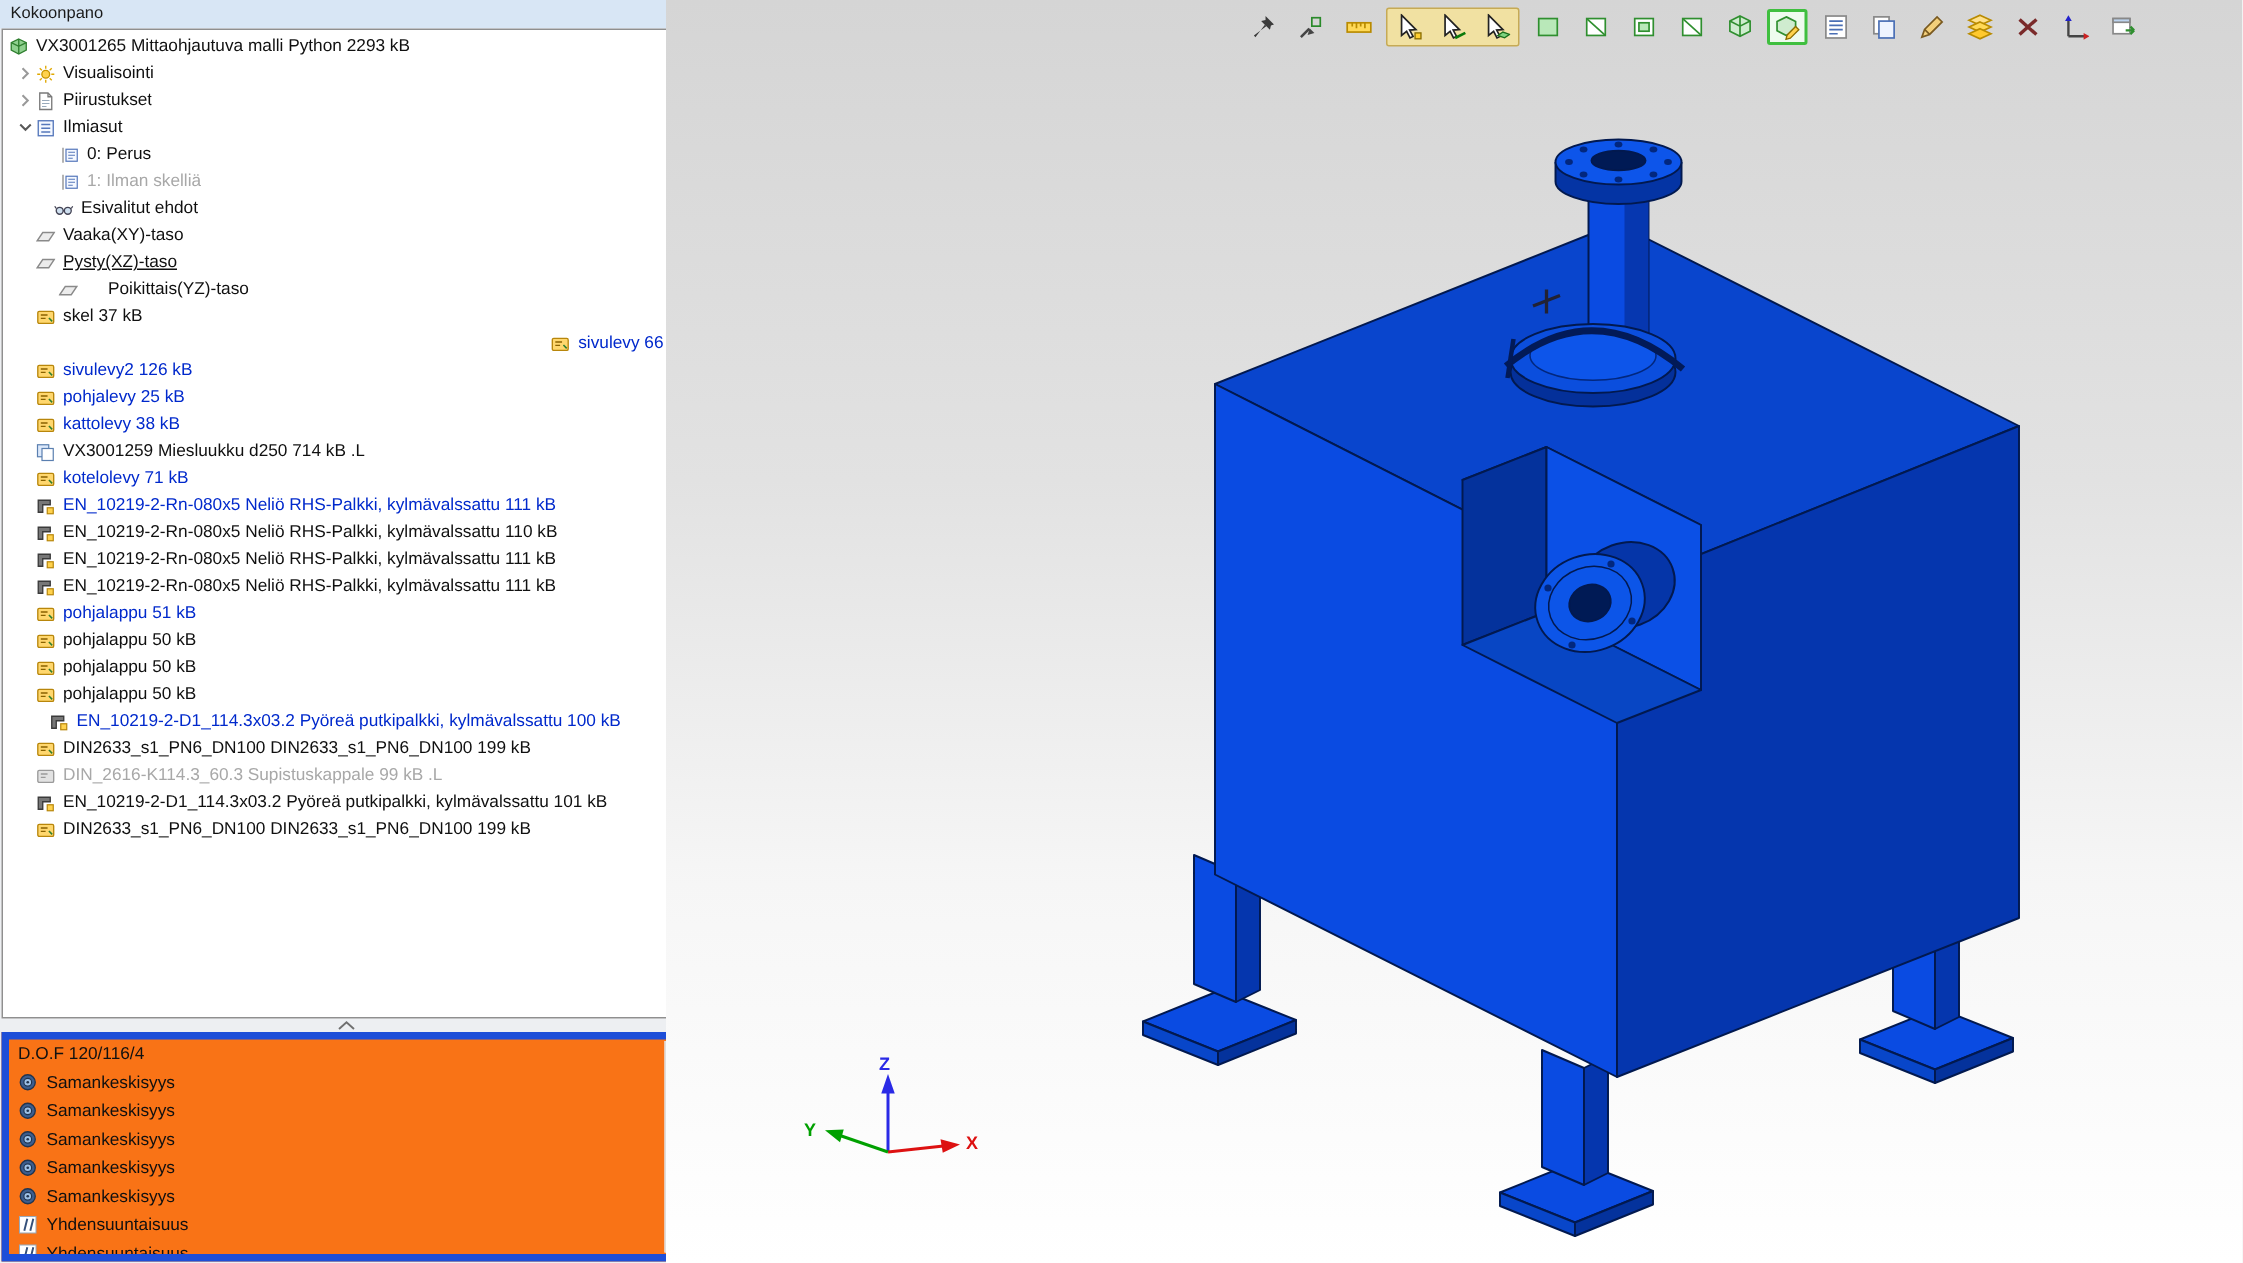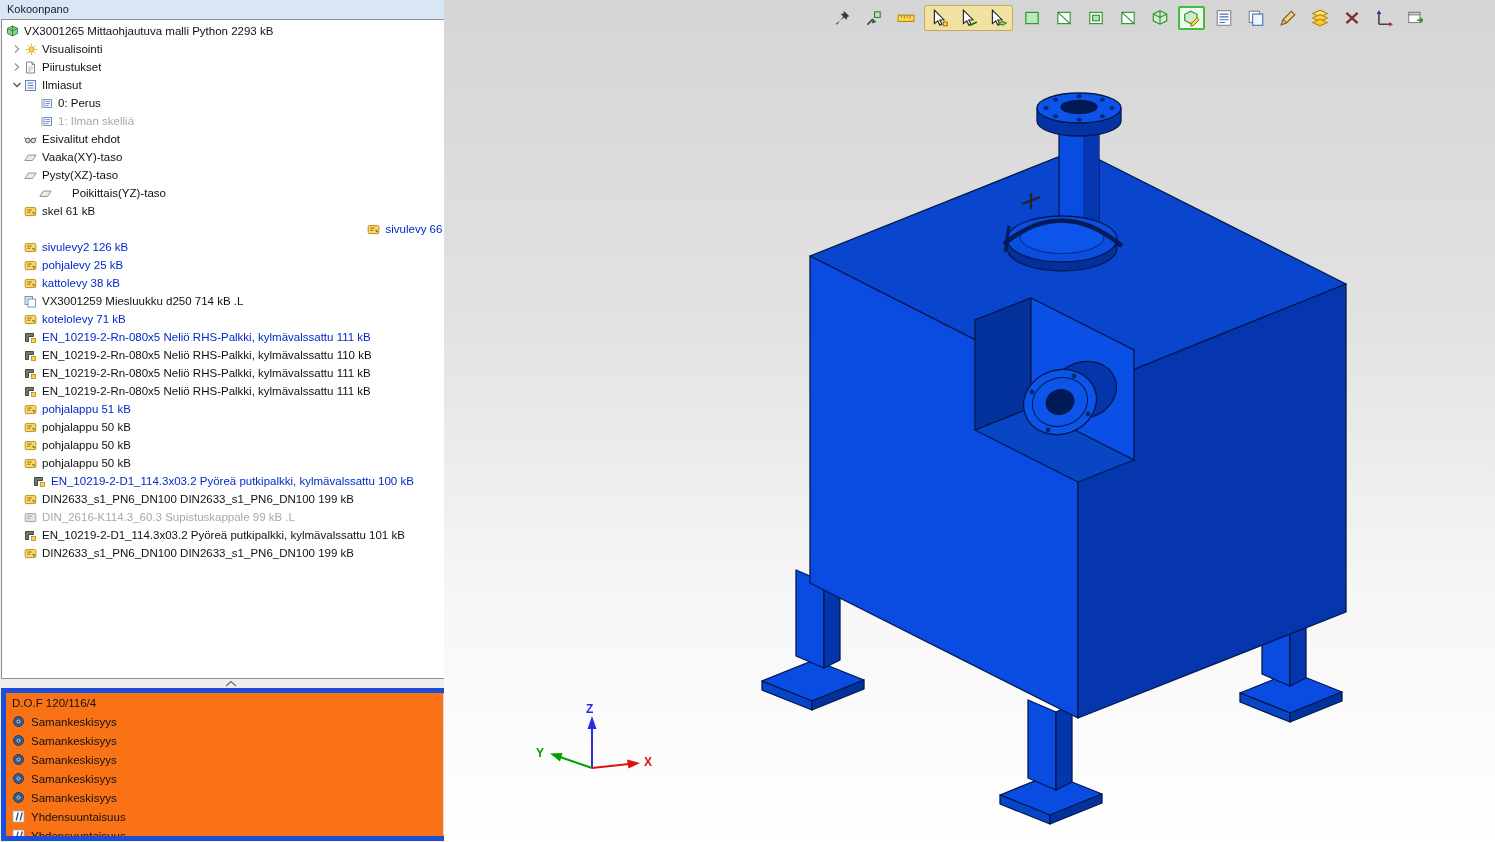--- a/index.html
+++ b/index.html
@@ -180,21 +180,21 @@
   <div class="left">
     <div class="panel-title">Kokoonpano</div>
 
     <div class="tree-box">
         <div class="trow" style="padding-left: 4px;">
           <span class="tico"><svg viewBox="0 0 13 13">
               <use href="#t-asm"></use>
             </svg></span>
           <span class="tlabel c-black">VX3001265 Mittaohjautuva malli Python 2293 kB</span>
         </div>
-        <div class="trow" style="padding-left: 8px; text-align: center;">
+        <div class="trow" style="padding-left: 8px;">
           <span class="texp"><svg viewBox="0 0 14 14">
               <path d="M5 3.5L8.5 7 5 10.5" fill="none" stroke="#9a9a9a" stroke-width="1.4"></path>
             </svg></span>
           <span class="tico"><svg viewBox="0 0 13 13">
               <use href="#t-sun"></use>
             </svg></span>
           <span class="tlabel c-black">Visualisointi</span>
         </div>
         <div class="trow" style="padding-left: 8px;">
           <span class="texp"><svg viewBox="0 0 14 14">
@@ -221,54 +221,54 @@
             </svg></span>
           <span class="tlabel c-black">0: Perus</span>
         </div>
         <div class="trow" style="padding-left: 24px;">
           <span class="texp"></span>
           <span class="tico"><svg viewBox="0 0 13 13">
               <use href="#t-cfgi"></use>
             </svg></span>
           <span class="tlabel c-gray">1: Ilman skelliä</span>
         </div>
-        <div class="trow" style="padding-left: 8px;">
+        <div class="trow" style="padding-left: 20px;">
           <span class="texp"></span>
           <span class="tico"><svg viewBox="0 0 13 13">
               <use href="#t-glasses"></use>
             </svg></span>
           <span class="tlabel c-black">Esivalitut ehdot</span>
         </div>
         <div class="trow" style="padding-left: 8px;">
           <span class="texp"></span>
           <span class="tico"><svg viewBox="0 0 13 13">
               <use href="#t-plane"></use>
             </svg></span>
           <span class="tlabel c-black">Vaaka(XY)-taso</span>
         </div>
-        <div class="trow" style="padding-left: 8px;">
+        <div class="trow" style="padding-left: 8px; text-decoration: underline;">
           <span class="texp"></span>
           <span class="tico"><svg viewBox="0 0 13 13">
               <use href="#t-plane"></use>
             </svg></span>
           <span class="tlabel c-black">Pysty(XZ)-taso</span>
         </div>
         <div class="trow" style="padding-left: 8px; gap: 15px;">
           <span class="texp"></span>
           <span class="tico"><svg viewBox="0 0 13 13">
               <use href="#t-plane"></use>
             </svg></span>
           <span class="tlabel c-black">Poikittais(YZ)-taso</span>
         </div>
         <div class="trow" style="padding-left: 8px;">
           <span class="texp"></span>
           <span class="tico"><svg viewBox="0 0 13 13">
               <use href="#t-part"></use>
             </svg></span>
-          <span class="tlabel c-black">skel 61 kB</span>
+          <span class="tlabel c-black">skel 37 kB</span>
         </div>
         <div class="trow" style="padding-left: 8px; justify-content: flex-end;">
           <span class="texp"></span>
           <span class="tico"><svg viewBox="0 0 13 13">
               <use href="#t-part"></use>
             </svg></span>
           <span class="tlabel c-blue">sivulevy 66 kB</span>
         </div>
         <div class="trow" style="padding-left: 8px;">
           <span class="texp"></span>

